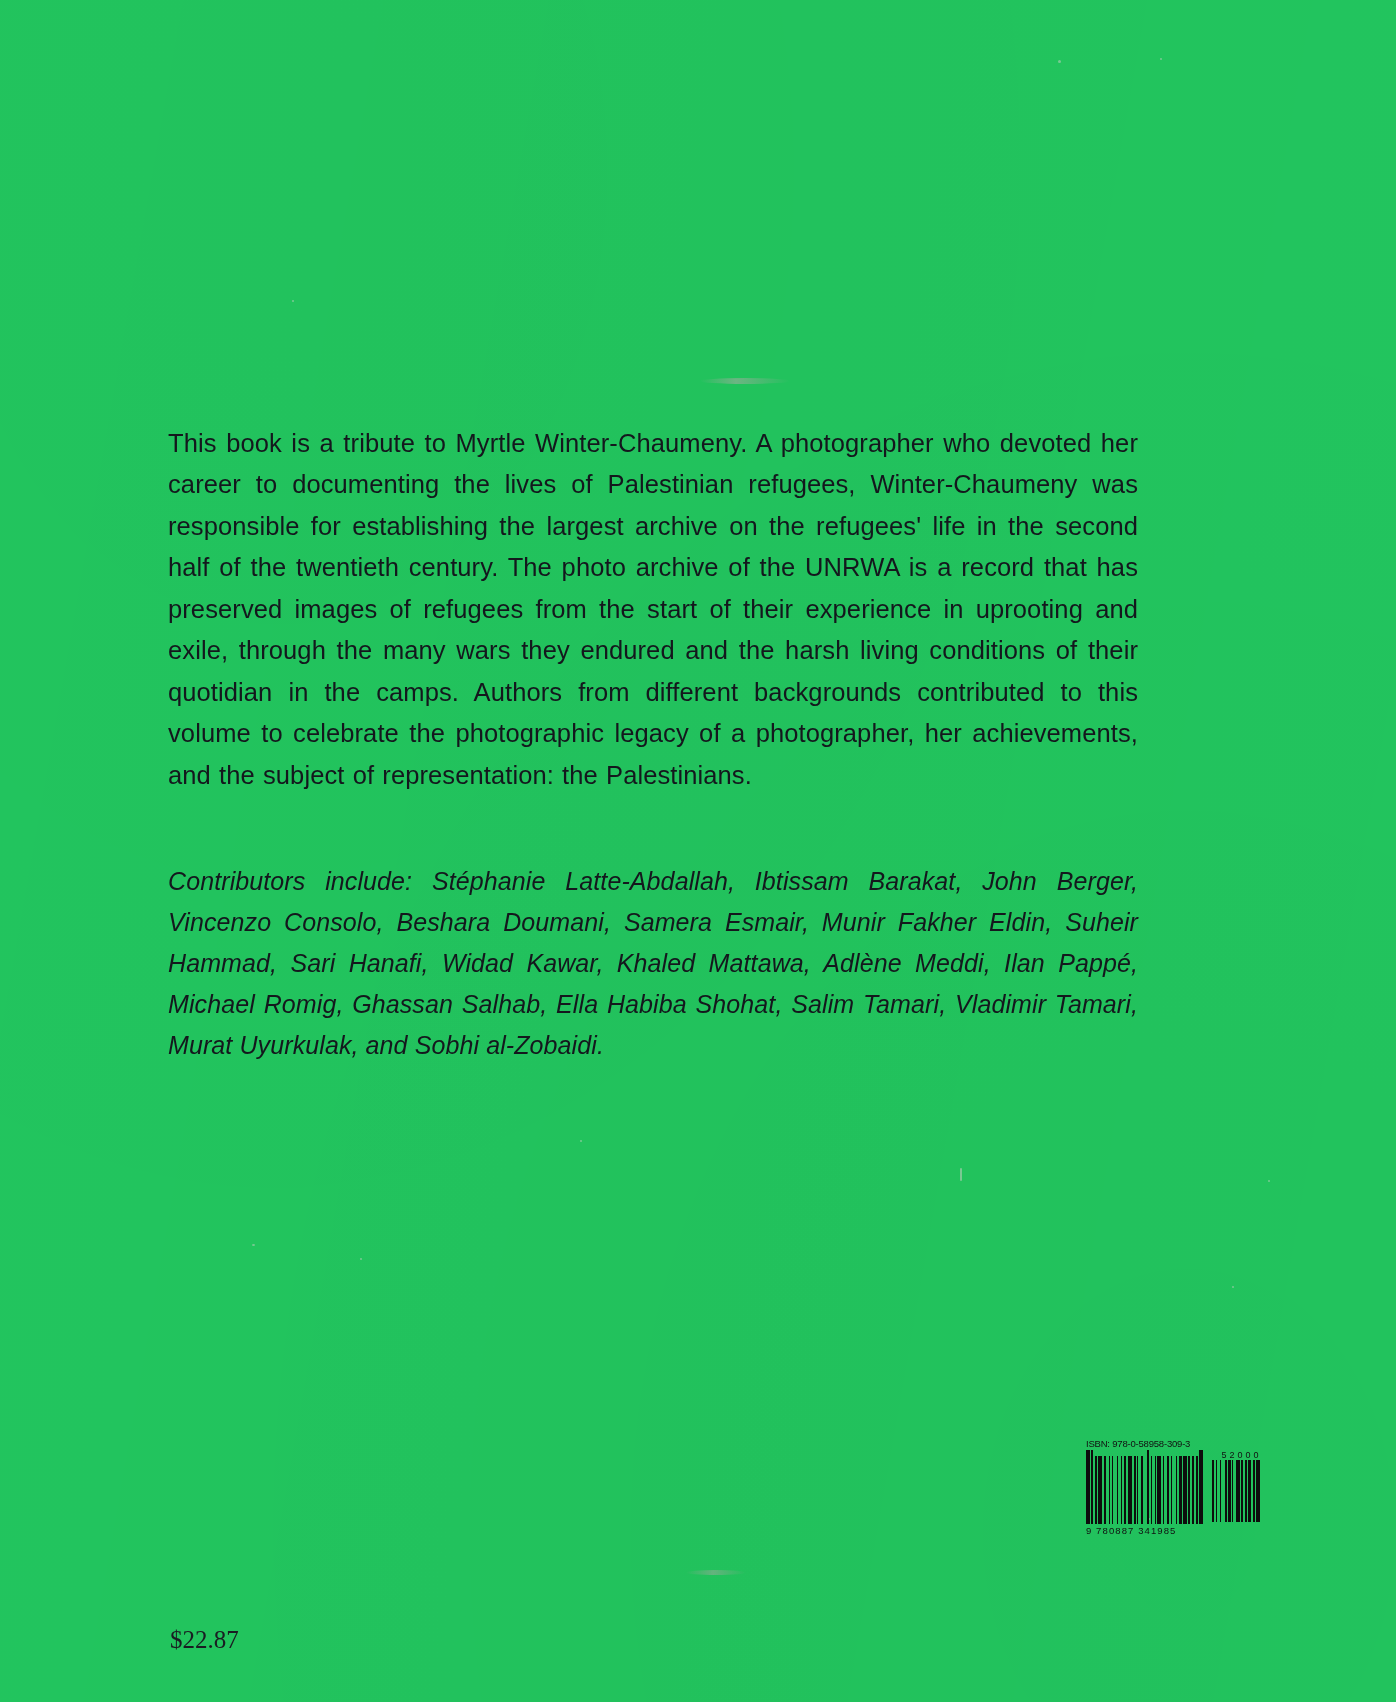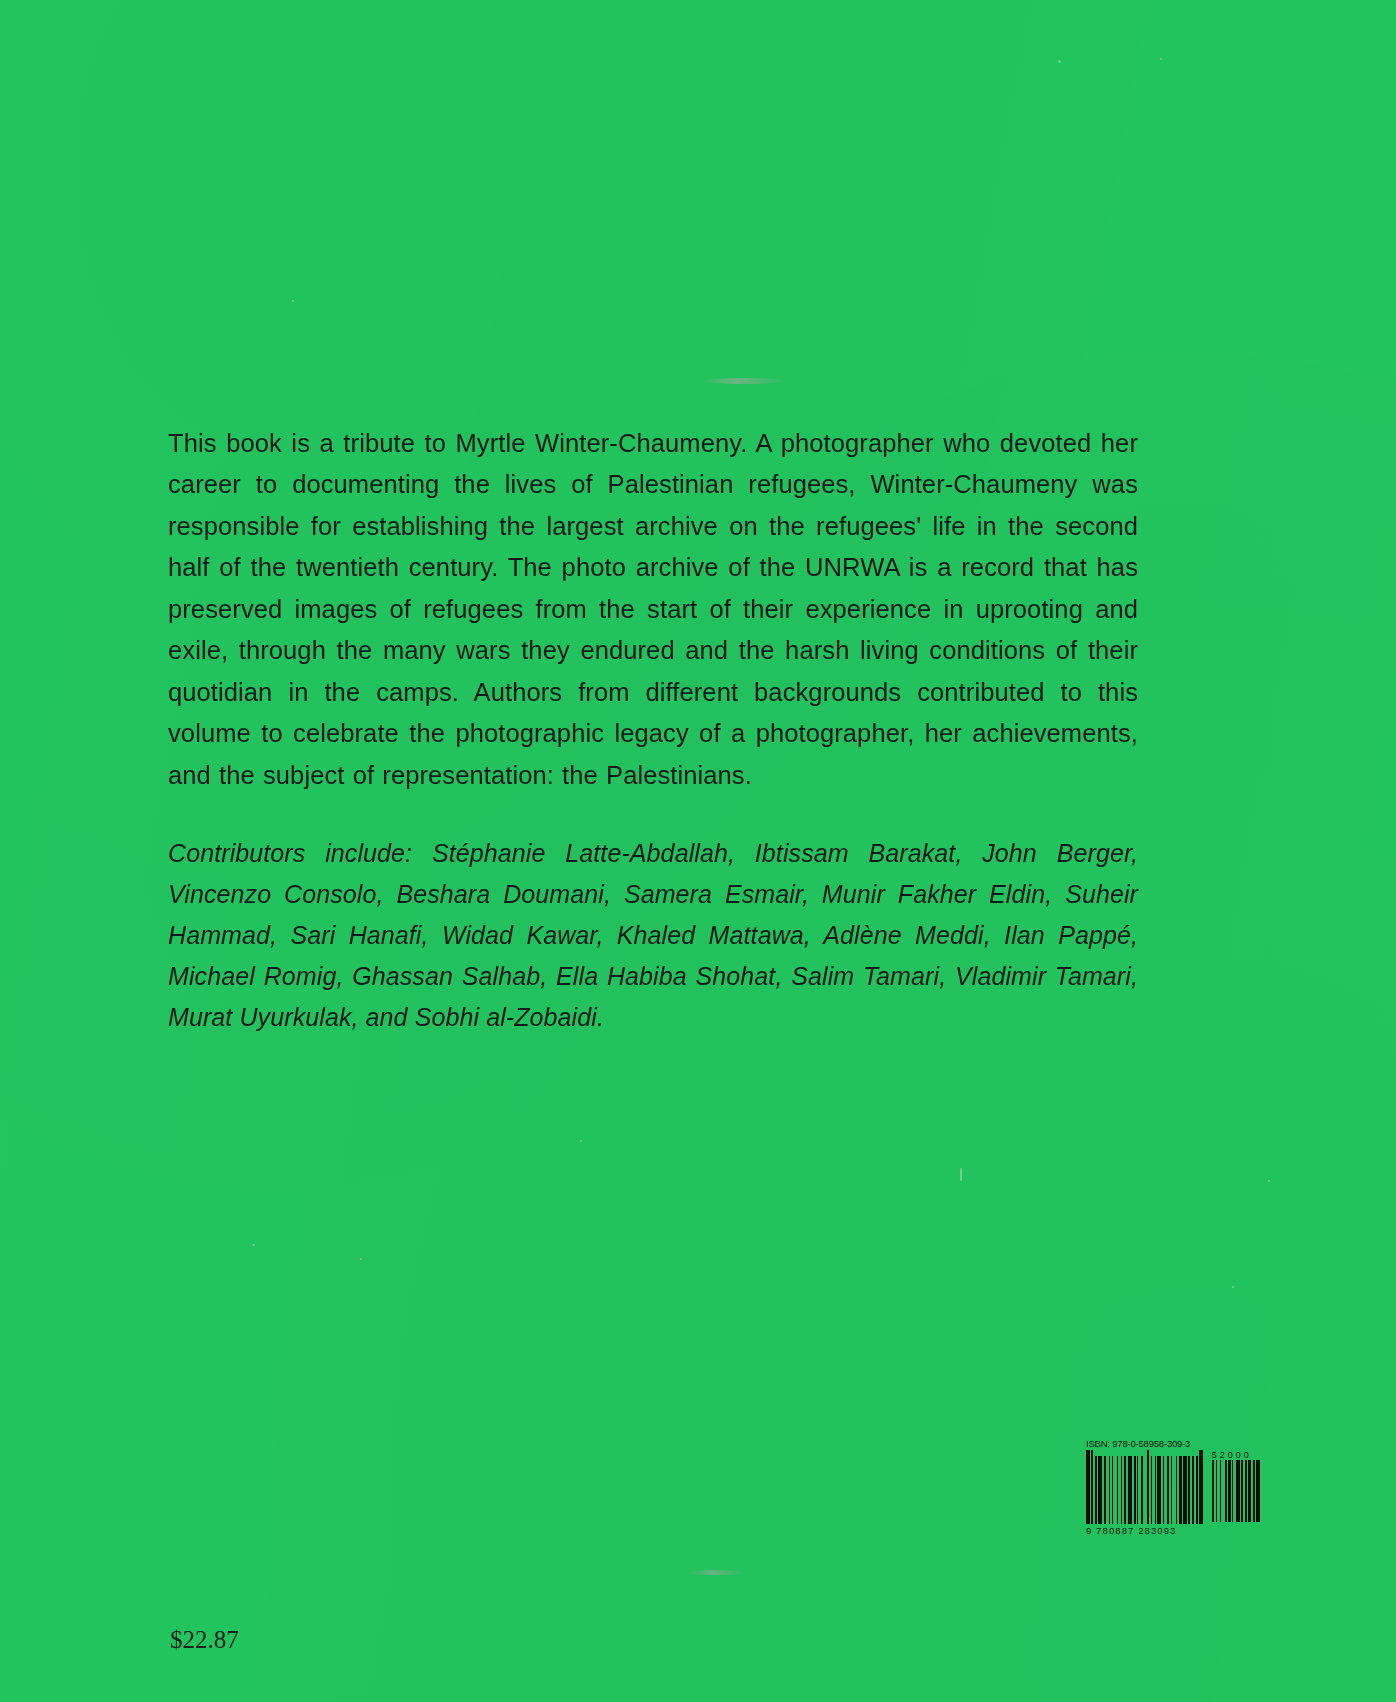--- a/index.html
+++ b/index.html
@@ -50,21 +50,21 @@
   #blurb {
     top: 397px;
     font-size: 25.5px;
     line-height: 41.5px;
     text-align: justify;
     letter-spacing: 0.1px;
     word-spacing: 1px;
   }
 
   #contributors {
-    top: 808px;
+    top: 836px;
     font-size: 25px;
     line-height: 41px;
     font-style: italic;
     text-align: justify;
     letter-spacing: 0.1px;
   }
 
   #editors {
     top: 1030px;
     font-size: 25px;
@@ -112,21 +112,21 @@
     display: block;
     background: #0d0d0d;
   }
   .addon-wrap {
     margin-left: 6px;
   }
   .addon-digits {
     font-size: 9px;
     letter-spacing: 3px;
     color: #111;
-    text-align: left;
+    text-align: right;
     line-height: 10px;
   }
   .addon-bars {
     display: flex;
     align-items: flex-end;
     height: 62px;
   }
   .addon-bars span {
     display: block;
     background: #0d0d0d;
@@ -257,16 +257,16 @@
             <span style="width: 1.35px; height: 62px; background: transparent;"></span>
             <span style="width: 2.7px; height: 62px; background: rgb(13, 13, 13);"></span>
             <span style="width: 2.7px; height: 62px; background: transparent;"></span>
             <span style="width: 1.35px; height: 62px; background: rgb(13, 13, 13);"></span>
             <span style="width: 1.35px; height: 62px; background: transparent;"></span>
             <span style="width: 4.05px; height: 62px; background: rgb(13, 13, 13);"></span>
             <span style="width: 1.35px; height: 62px; background: transparent;"></span>
           </div>
       </div>
     </div>
-    <div class="barcode-digits">9 780887 283093</div>
+    <div class="barcode-digits">9 780887 341985</div>
   </div>
 
 </div>
 
 </body></html>

